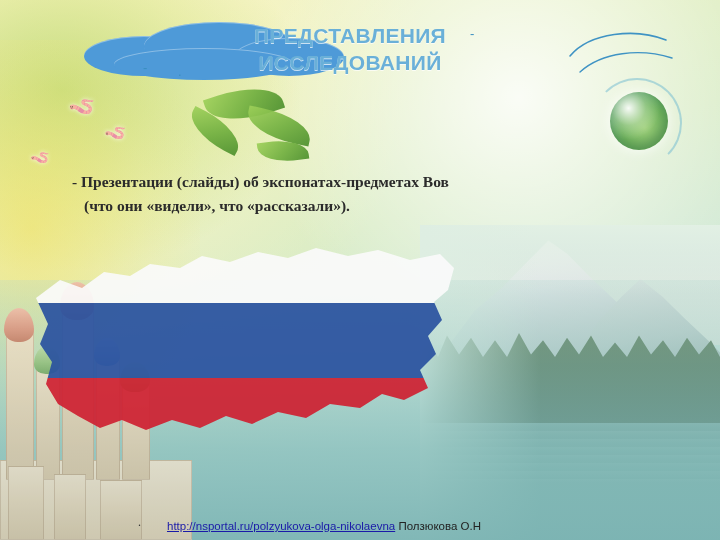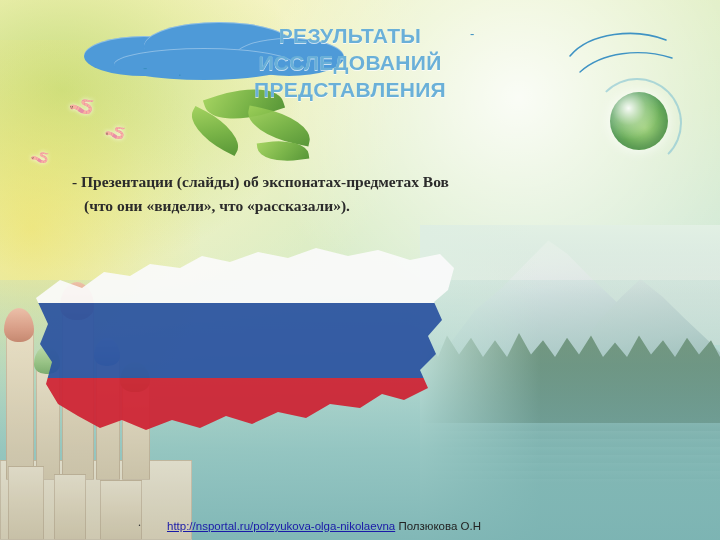--- a/index.html
+++ b/index.html
@@ -304,23 +304,22 @@
 
   <div class="squiggle" style="left:470px; top:26px;">-</div>
   <div class="squiggle" style="left:143px; top:60px;">-</div>
   <div class="squiggle" style="left:178px; top:64px;">.</div>
   <svg style="position:absolute; right:28px; top:22px;" width="130" height="56" viewBox="0 0 130 56" xmlns="http://www.w3.org/2000/svg">
     <path d="M8,34 C28,10 74,6 104,18" stroke="#3f93c4" stroke-width="1.6" fill="none" stroke-linecap="round"></path>
     <path d="M18,50 C40,30 78,26 110,36" stroke="#3f93c4" stroke-width="1.4" fill="none" stroke-linecap="round"></path>
   </svg>
 
   <div class="title">
-    <div>РЕЗУЛЬТАТЫ</div>
+    <div>ПРЕДСТАВЛЕНИЯ</div>
     <div>ИССЛЕДОВАНИЙ</div>
-    <div>ПРЕДСТАВЛЕНИЯ</div>
   </div>
 
   <div class="body-text">
     <div>- Презентации (слайды) об экспонатах-предметах Вов</div>
     <div class="line2">(что они «видели», что «рассказали»).</div>
   </div>
 
   <div class="dot-mark">.</div>
   <div class="footer">
     <span class="link">http://nsportal.ru/polzyukova-olga-nikolaevna</span>

